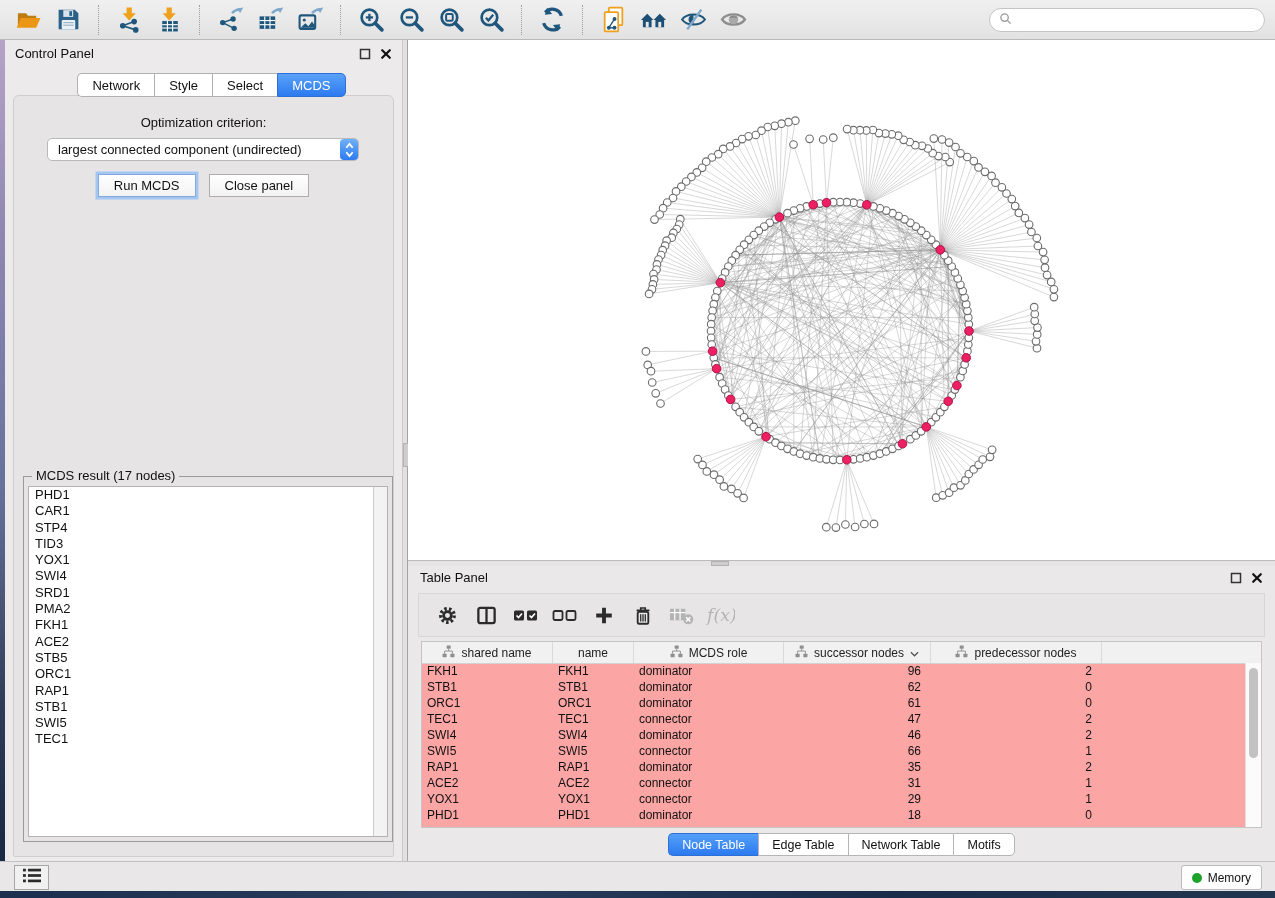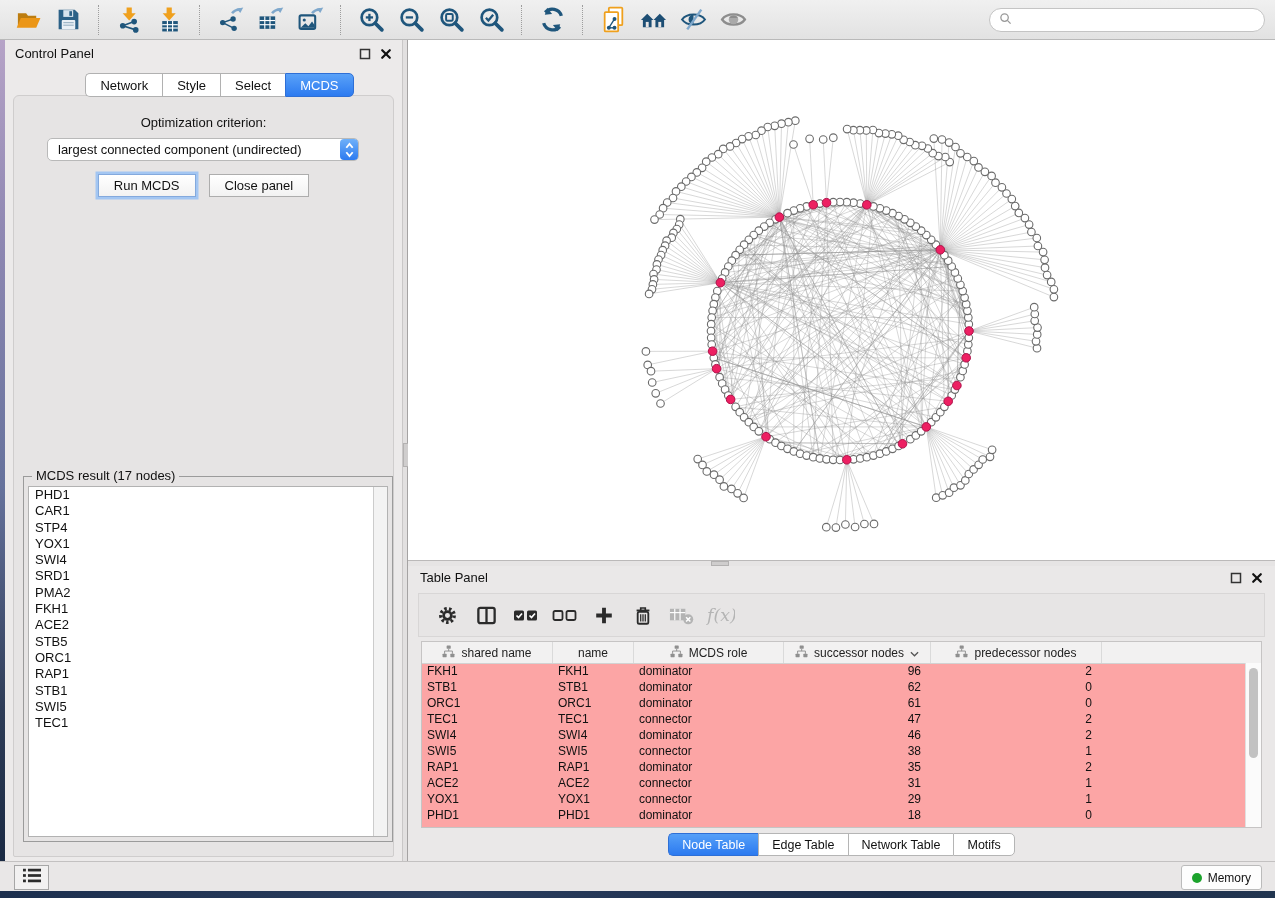--- a/index.html
+++ b/index.html
@@ -19,21 +19,21 @@
   .wall-left{position:absolute;left:0;top:40px;width:5px;height:858px;
     background:linear-gradient(#b6a3c7,#9088b3 22%,#66729c 52%,#2e3c57 78%,#15253e);}
   .wall-bottom{position:absolute;left:0;top:891px;width:1275px;height:7px;
     background:linear-gradient(90deg,#1c2f4e,#2a3d5e 35%,#1a2c4a 70%,#223550);}
   
   .control-panel{position:absolute;left:5px;top:40px;width:397px;height:821px;background:#eceaea;}
   .cp-header{height:27px;display:flex;align-items:center;padding:0 10px;font-size:13px;color:#111;}
   .winbtns{margin-left:auto;display:flex;gap:9px;align-items:center;}
   .winbtn{width:12px;height:12px;display:flex;cursor:pointer;}
   .winbtn svg{width:12px;height:12px;}
-  .cp-tabs{position:absolute;left:16px;top:33px;width:100%;display:flex;justify-content:center;z-index:2;}
+  .cp-tabs{position:absolute;left:8px;top:33px;width:100%;display:flex;justify-content:center;z-index:2;}
   .cp-tab{height:22px;padding:0 14px;display:flex;align-items:center;font-size:13px;color:#111;
     background:#fff;border:1px solid #b1b1b1;border-right:none;cursor:pointer;}
   .cp-tab:first-child{border-radius:5px 0 0 5px;}
   .cp-tab:last-child{border-right:1px solid #b1b1b1;border-radius:0 5px 5px 0;}
   .cp-tab.active{background:linear-gradient(#5aa2f8,#2c7af0);color:#fff;border-color:#2e6fd6;text-align:right;}
   .cp-body{position:absolute;left:8px;top:55px;width:379px;height:760px;background:#e6e4e4;
     border:1px solid #cfcdcd;border-radius:6px 6px 2px 2px;}
   .opt-label{position:absolute;left:0;top:19px;width:100%;text-align:center;font-size:13px;color:#111;}
   .dropdown{position:absolute;left:33px;top:42px;width:312px;height:23px;background:#fff;
     border:1px solid #b9b9b9;border-radius:5px;display:flex;align-items:center;box-sizing:border-box;cursor:pointer;}
@@ -318,20 +318,21 @@
       <div class="btn-row">
         <button class="pbtn focused">Run MCDS</button>
         <button class="pbtn">Close panel</button>
       </div>
       <div class="result-box">
         <span class="result-legend">MCDS result (17 nodes)</span>
         <div class="result-list" id="mcdsList">
             <div class="result-item">PHD1</div>
             <div class="result-item">CAR1</div>
             <div class="result-item">STP4</div>
+            <div class="result-item">TID3</div>
             <div class="result-item">YOX1</div>
             <div class="result-item">SWI4</div>
             <div class="result-item">SRD1</div>
             <div class="result-item">PMA2</div>
             <div class="result-item">FKH1</div>
             <div class="result-item">ACE2</div>
             <div class="result-item">STB5</div>
             <div class="result-item">ORC1</div>
             <div class="result-item">RAP1</div>
             <div class="result-item">STB1</div>
@@ -777,21 +778,21 @@
             <div class="td" style="width: 131px;">SWI4</div>
             <div class="td" style="width: 81px;">SWI4</div>
             <div class="td" style="width: 150px;">dominator</div>
             <div class="td num" style="width: 147px;">46</div>
             <div class="td num" style="width: 171px;">2</div>
           </div>
           <div class="tr">
             <div class="td" style="width: 131px;">SWI5</div>
             <div class="td" style="width: 81px;">SWI5</div>
             <div class="td" style="width: 150px;">connector</div>
-            <div class="td num" style="width: 147px;">38</div>
+            <div class="td num" style="width: 147px;">66</div>
             <div class="td num" style="width: 171px;">1</div>
           </div>
           <div class="tr">
             <div class="td" style="width: 131px;">RAP1</div>
             <div class="td" style="width: 81px;">RAP1</div>
             <div class="td" style="width: 150px;">dominator</div>
             <div class="td num" style="width: 147px;">35</div>
             <div class="td num" style="width: 171px;">2</div>
           </div>
           <div class="tr">

